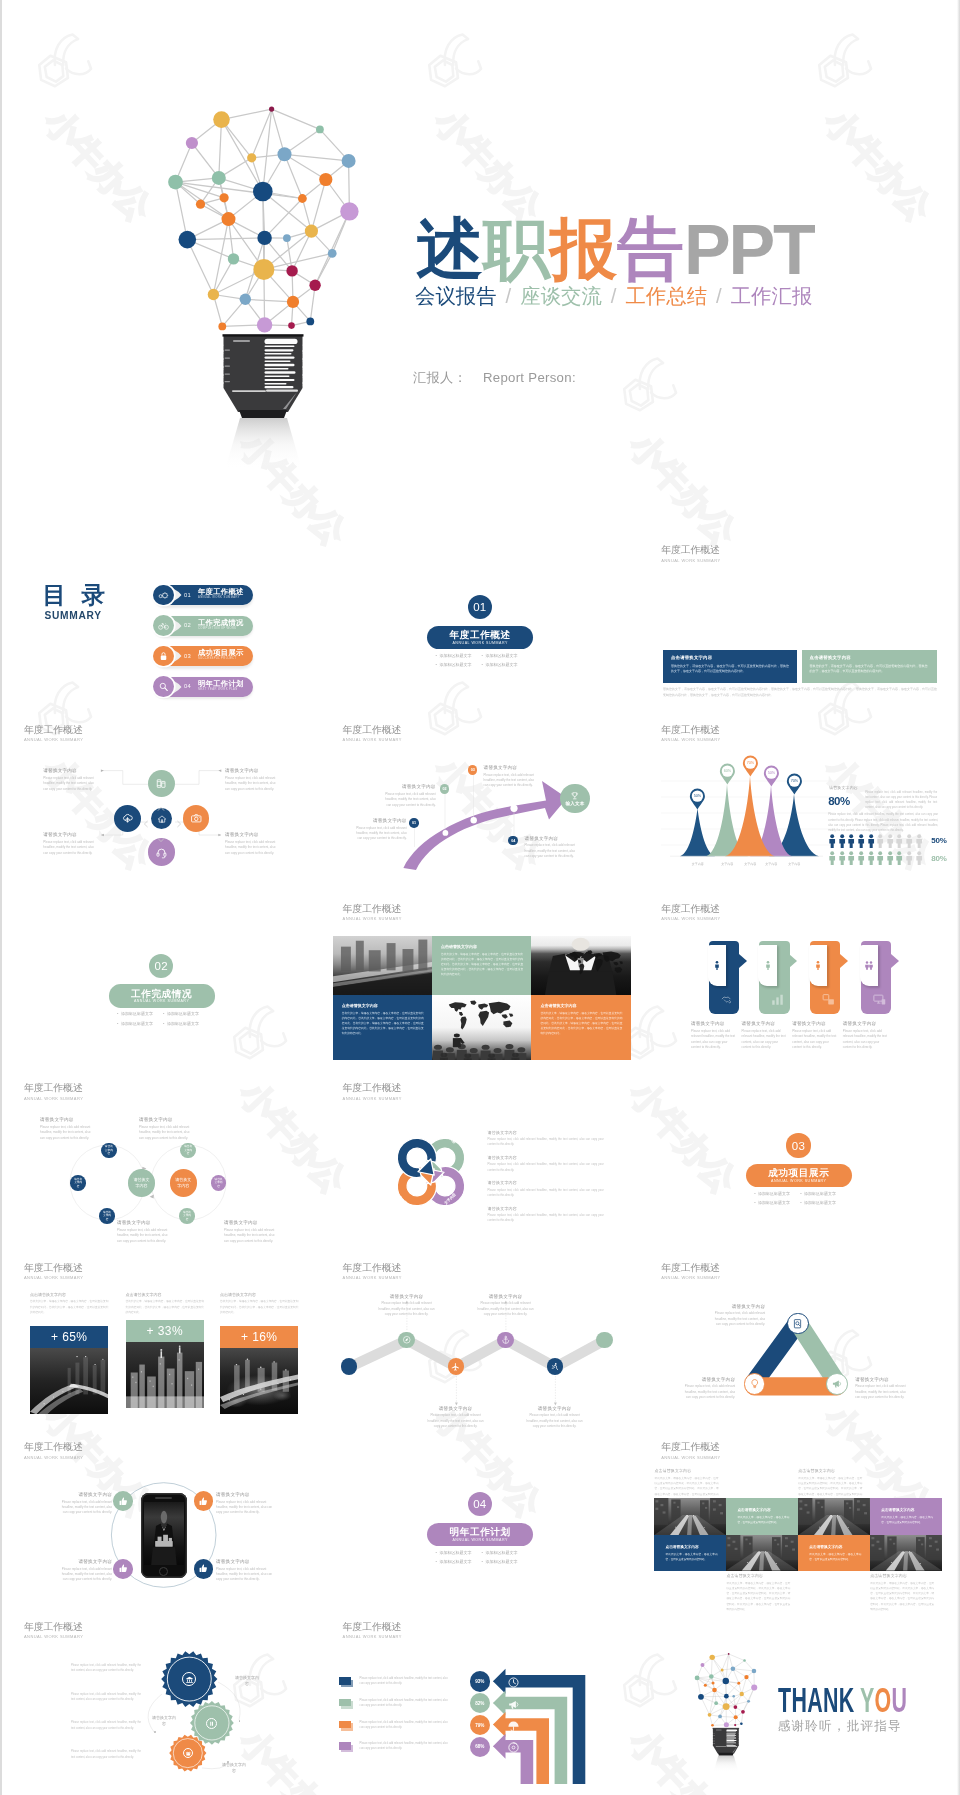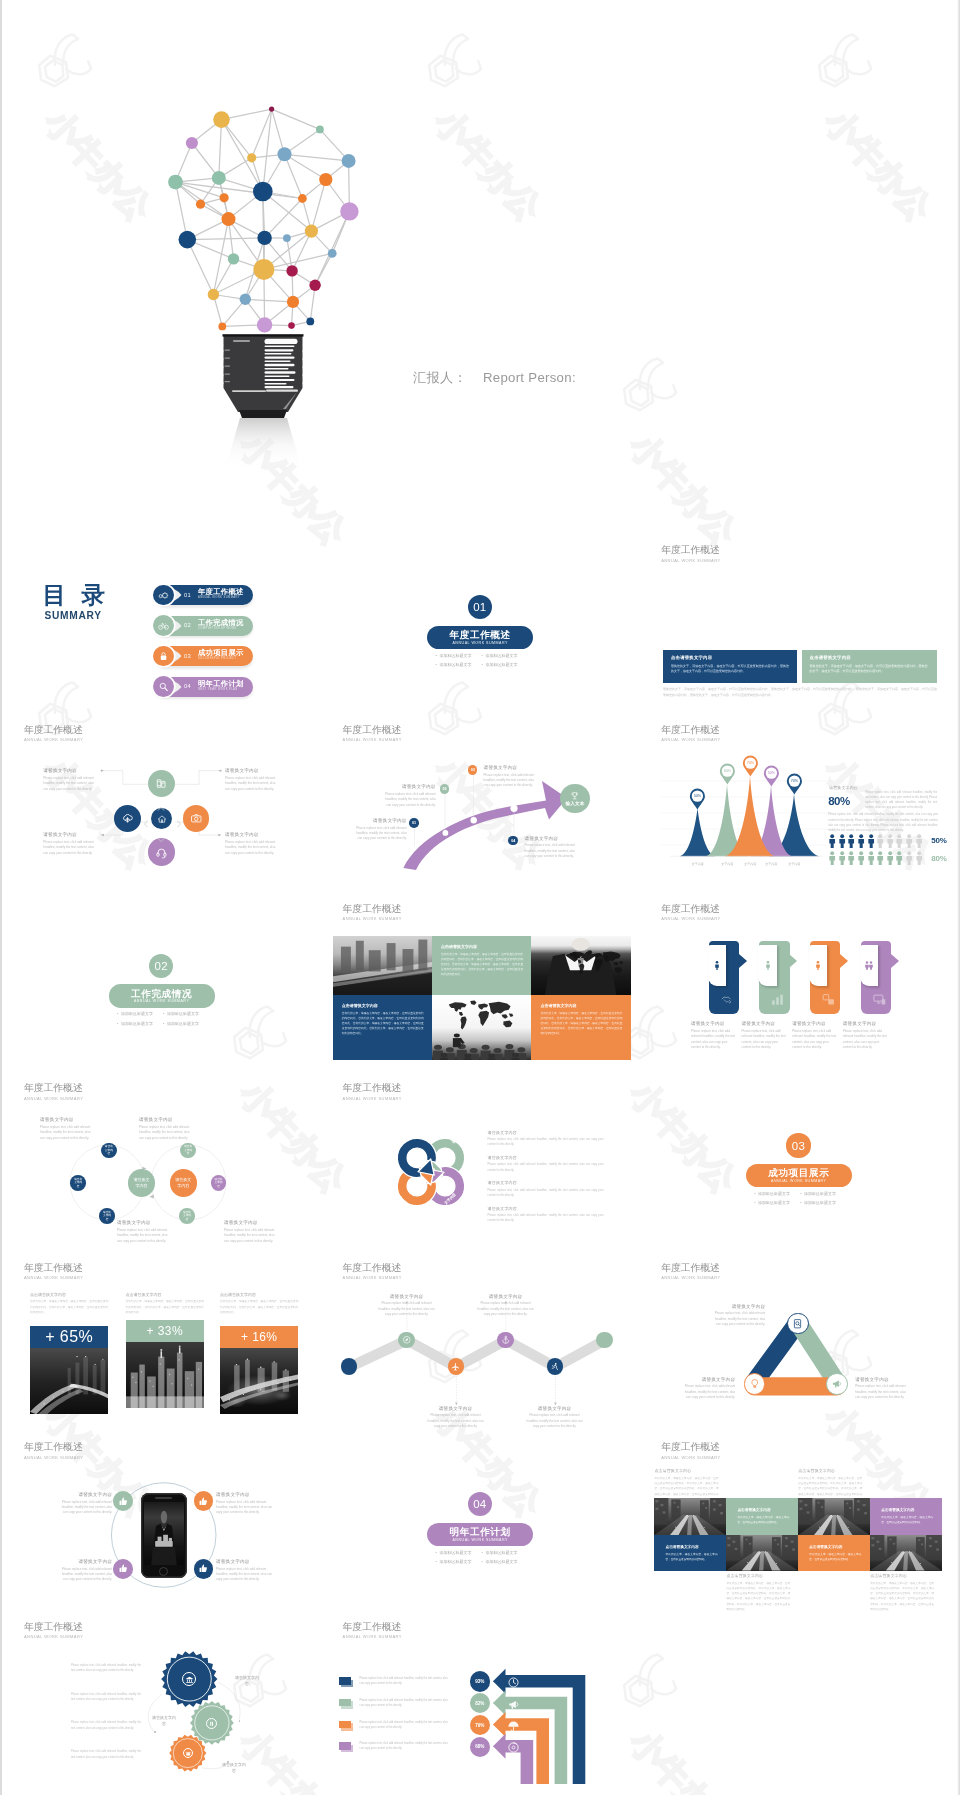--- a/index.html
+++ b/index.html
@@ -235,20 +235,26 @@
 <circle cx="131.5" cy="240.6" r="3.30" fill="#a51b4e"></circle>
 <circle cx="150.3" cy="236.4" r="3.90" fill="#164a7f"></circle>
 </symbol>
 </defs>
 </svg>
 
 <div class="slide hero">
   <svg class="hero-bulb" width="210" height="385" viewBox="0 0 210 385">
         <use href="#bulb"></use>
       </svg>
+  <div class="hero-title">
+    <span style="color:#1b4a7a">述</span><span style="color:#9ec0ab">职</span><span style="color:#ef8a47">报</span><span style="color:#ae86bd">告</span><span class="en" style="color:#a6a6a6">PPT</span>
+  </div>
+  <div class="hero-sub">
+    <span style="color:#1b4a7a">会议报告</span><span class="sep">/</span><span style="color:#9ec0ab">座谈交流</span><span class="sep">/</span><span style="color:#ef8a47">工作总结</span><span class="sep">/</span><span style="color:#ae86bd">工作汇报</span>
+  </div>
   <div class="hero-presenter">
     <span>汇报人：</span><span class="v">Report Person:</span>
   </div>
 </div>
 
 <div class="slide cell" style="left:2px;top:540px">
   <div class="toc-h-zh" style="position:absolute;left:40.5px;top:43.5px"><span>目 录</span></div>
   <div class="toc-h-en" style="position:absolute;left:42.5px;top:71.1px">SUMMARY</div>
   <div class="toc-item" style="top:45.0px">
     <div class="toc-shadow"></div>
@@ -952,21 +958,21 @@
 <div class="slide cell" style="left:2.0px;top:1257.6px">
   <div class="s-title">
         <div class="zh">年度工作概述</div>
         <div class="en">ANNUAL WORK SUMMARY</div>
       </div>
   <div style="position:absolute;left:28.0px;top:34.3px;width:78.4px">
         <div style="font-size:4.0px;color:#9d9d9d">点击请替换文字内容</div>
         <div style="font-size:2.7px;color:#c2c2c2;line-height:1.9;margin-top:2.5px;text-align:justify">替换您的文字，请修改文字内容，修改文字内容，也可以直接复制您的内容到此，替换您的文字，修改文字内容，也可以直接复制您的内容到此。</div>
       </div>
   <div style="position:absolute;left:28.0px;top:68.5px;width:78.4px">
-   <div style="height:22px;line-height:22px;background:#1b4a7a;color:#fff;font-size:16px;text-align:center;letter-spacing:.4px">+ 65%</div>
+   <div style="height:22px;line-height:22px;background:#1b4a7a;color:#fff;font-size:12px;text-align:center;letter-spacing:.4px">+ 65%</div>
    <div style="position:relative;height:66.3px;background:linear-gradient(180deg,#4a4a4a 0%,#232323 50%,#0d0d0d 100%);;overflow:hidden">
           <svg style="position:absolute;left:0;top:0;width:100%;height:100%" viewBox="0 0 100 100" preserveAspectRatio="none">
             <g fill="#8e8e8e" opacity="0.30">
               <rect x="58" y="22" width="5" height="48"></rect>
               <rect x="68" y="14" width="6" height="56"></rect>
               <rect x="80" y="26" width="5" height="44"></rect>
               <rect x="90" y="18" width="6" height="52"></rect>
               <rect x="48" y="30" width="4" height="40"></rect>
             </g>
             <g fill="#ffffff" opacity="0.62">
@@ -1548,20 +1554,27 @@
   <div style="position:absolute;left:186.0px;top:123.9px;opacity:.92"><svg width="13.00" height="13.00" viewBox="0 0 24 24">
           <circle cx="12" cy="12" r="8.6" fill="none" stroke="#ffffff" stroke-width="1.7"></circle>
           <circle cx="12" cy="12" r="2.6" fill="none" stroke="#ffffff" stroke-width="1.5"></circle>
           <path d="M12 3.4a8.6 8.6 0 0 1 6.0 2.5" fill="none" stroke="#ffffff" stroke-width="1.6" stroke-linecap="round"></path>
         </svg></div>
   <div style="position:absolute;left:20.8px;top:128.4px;width:11.5px;height:7.5px;background:#ae86bd;opacity:.55"></div>
   <div style="position:absolute;left:18.8px;top:125.9px;width:11.5px;height:7.5px;background:#ae86bd"></div>
   <div style="position:absolute;left:39.0px;top:124.9px;width:88px;font-size:2.6px;color:#c0c0c0;line-height:2.0;text-align:justify">Please replace text, click add relevant headline, modify the text content, also can copy your content to this directly.</div>
 </div>
 
+<div class="slide cell" style="left:639.2px;top:1616.4px">
+  <svg style="position:absolute;left:52.8px;top:29.4px;width:69px;height:126.5px" viewBox="0 0 210 385">
+        <use href="#bulb"></use>
+      </svg>
+  <div class="thx" style="left:138.5px;top:66.5px"><span style="color:#1b4a7a">THANK</span><span style="width:9px;display:inline-block"></span><span style="color:#9ec0ab">Y</span><span style="color:#ef8a47">O</span><span style="color:#ae86bd">U</span></div>
+  <div class="thx-sub" style="left:138.5px;top:103.8px">感谢聆听，批评指导</div>
+</div>
 
 <div class="wm-layer">
 
   <div class="wm-logo" style="left:30px;top:28px"><svg viewBox="0 0 80 80" width="74" height="74">
           <g fill="none" stroke="#f3f3f3" stroke-width="2.8" stroke-linejoin="round" stroke-linecap="round">
             <path d="M27 40 C 25 24 32 10 46 7 L 52 12 C 41 16 35 26 36 40"></path>
             <path d="M22 30 L10 40 L12 56 L27 63 L41 54 L39 37 Z"></path>
             <path d="M25 35 L16 42 L18 53 L28 58 L36 52 L35 40 Z"></path>
             <path d="M39 44 C 47 52 60 52 66 44 L63 36"></path>
           </g>

